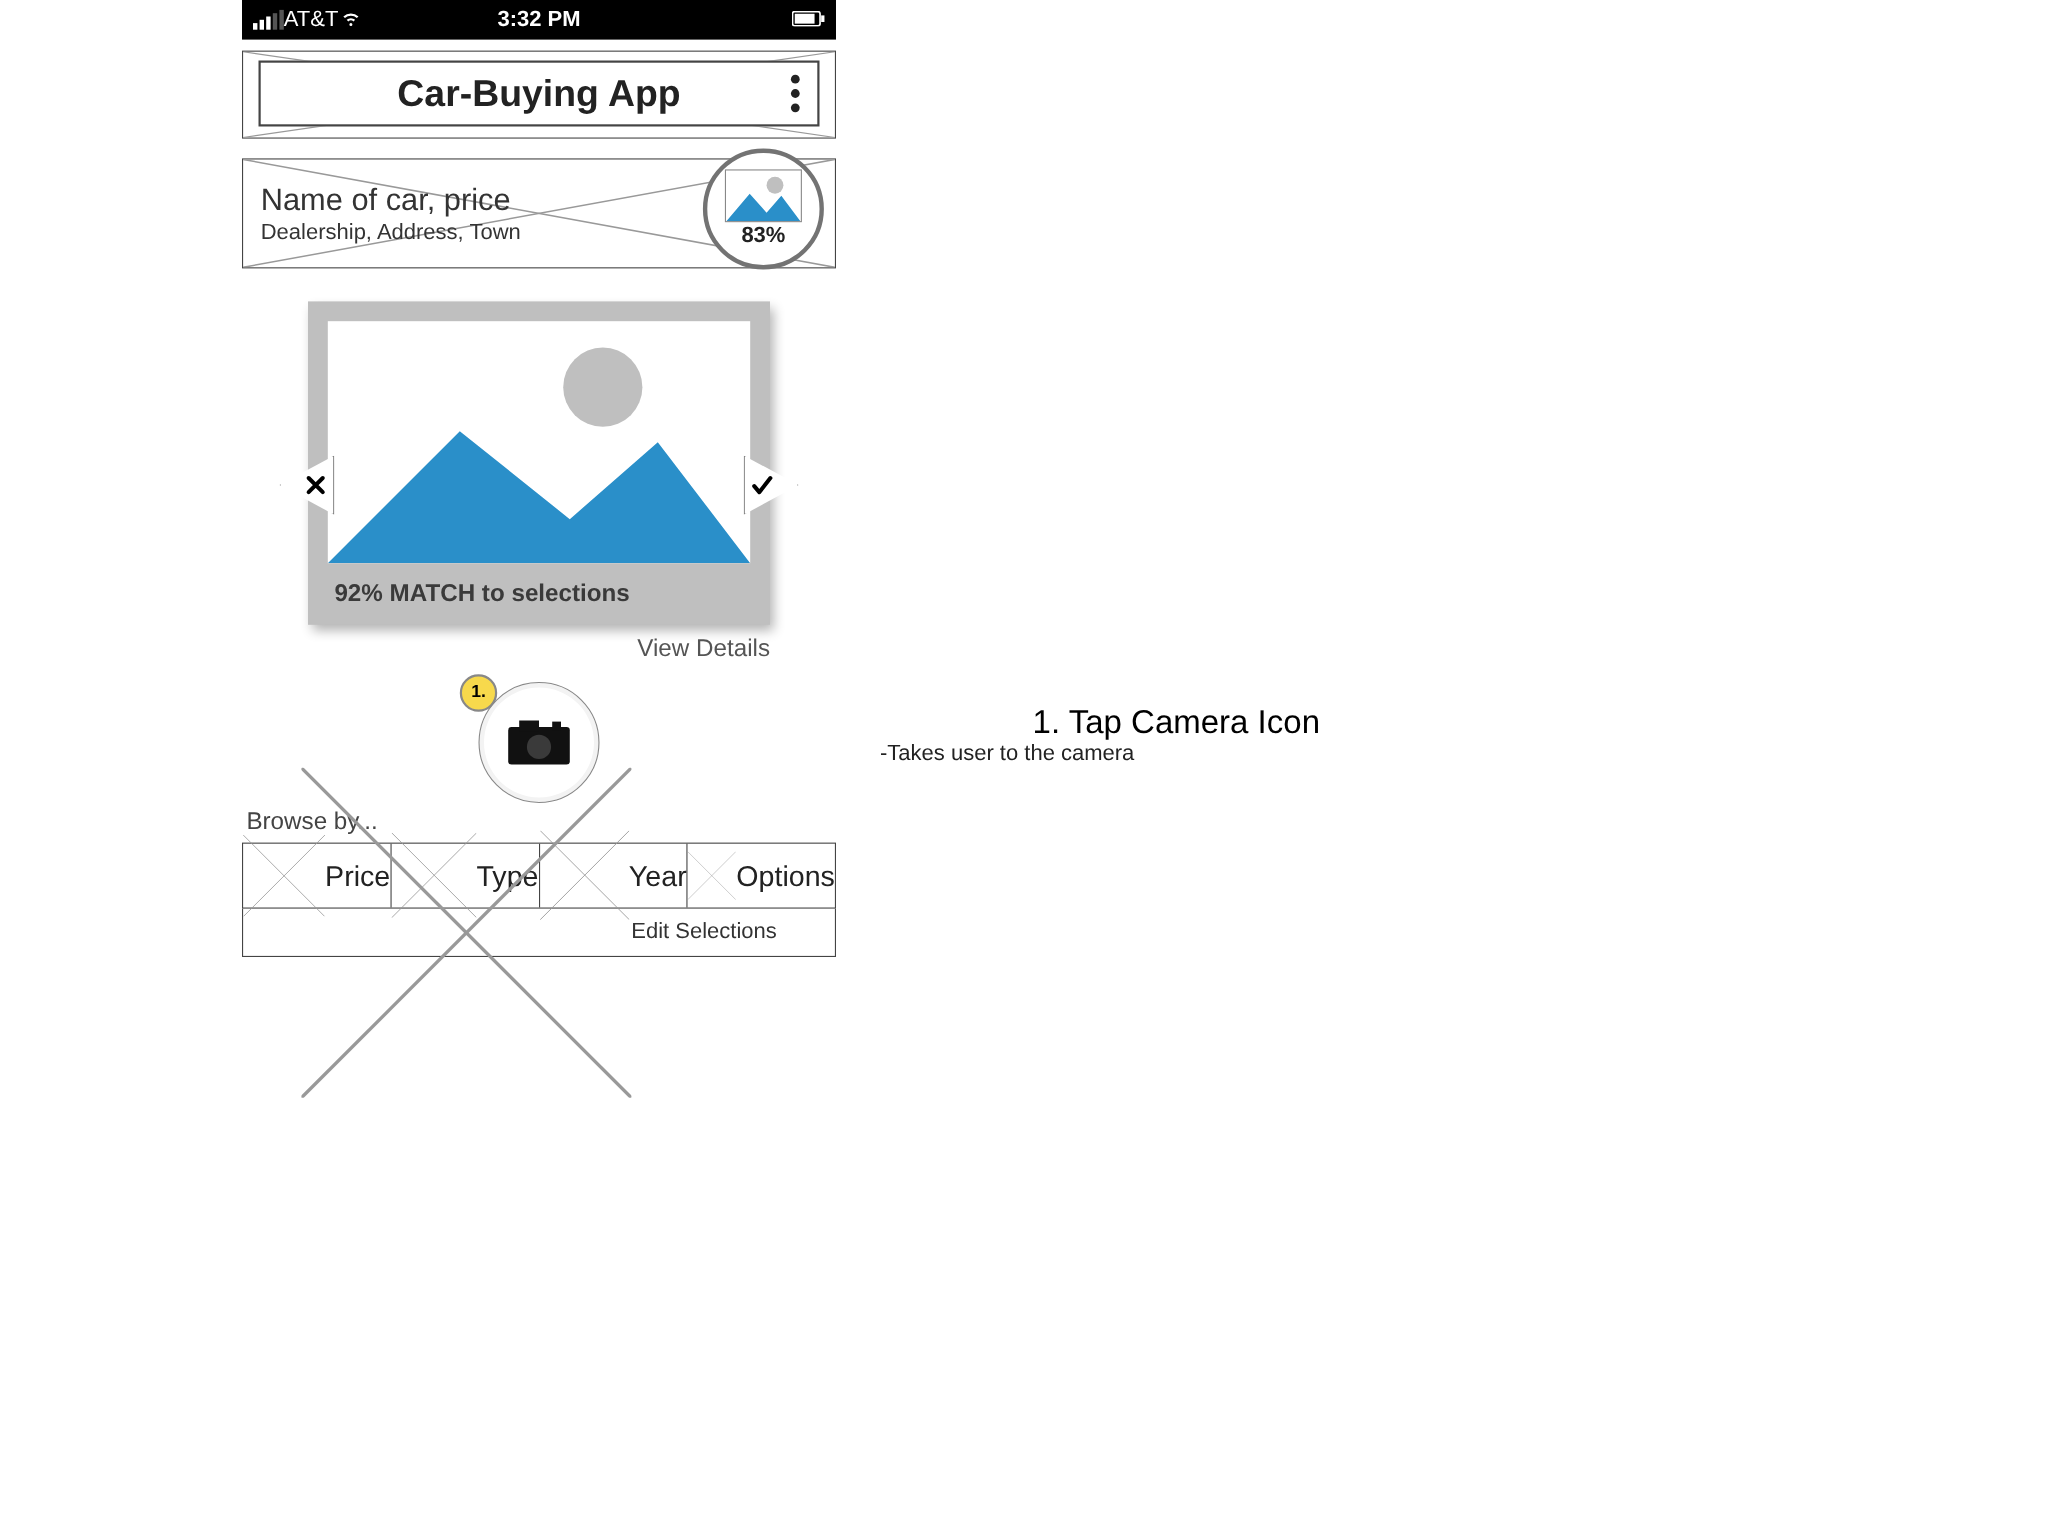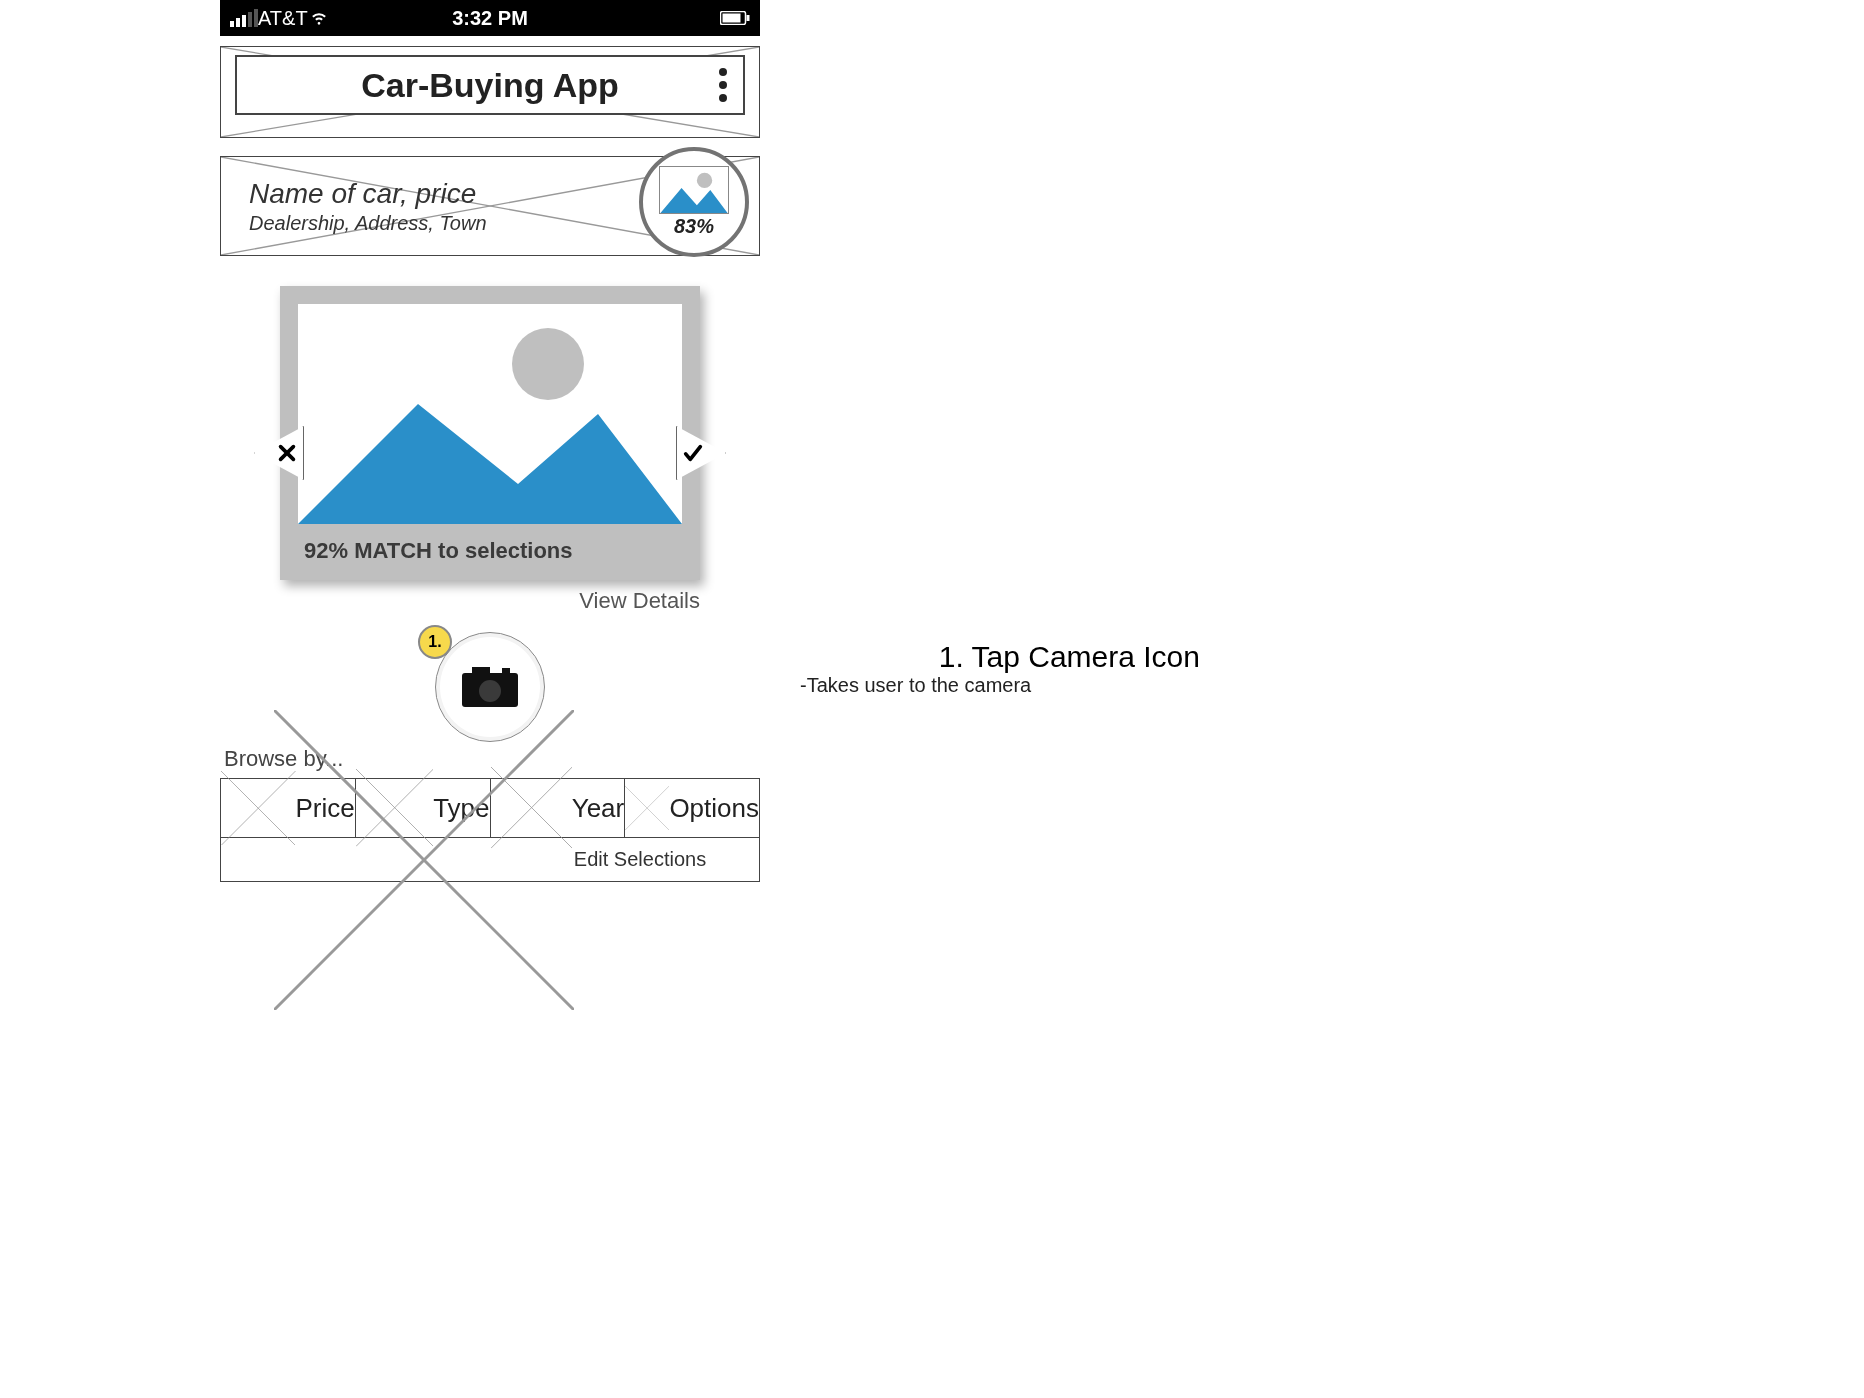--- a/index.html
+++ b/index.html
@@ -54,21 +54,21 @@
     pointer-events:none;
   }
   .wirebox .xcross {
     position:absolute; inset:0; pointer-events:none;
   }
   .xcross svg { width:100%; height:100%; display:block; }
 
   
   .header-wrap {
     margin-top: 10px;
-    height: 92px;
+    height: 80px;
     position: relative;
   }
   .title-inner {
     border: 2px solid #444;
     margin: 8px 14px;
     height: 60px;
     display:flex;
     align-items:center;
     justify-content:center;
     position:relative;
@@ -88,22 +88,21 @@
   }
   .kebab span { width:8px; height:8px; background:#222; border-radius:50%; }
 
   
   .car-row {
     margin-top: 18px;
     height: 100px;
     position:relative;
     display:flex;
     align-items:center;
-    padding-left: 28px;
-    font-style: italic;
+    padding-left: 16px;
   }
   .car-row .info { z-index:2; }
   .car-name { font-size: 28px; color:#333; font-weight:400; }
   .car-sub { font-size: 20px; color:#333; margin-top:2px; }
   .thumb-circle {
     position:absolute;
     right: 10px;
     top: -10px;
     width: 110px; height:110px;
     border:4px solid #737373;

